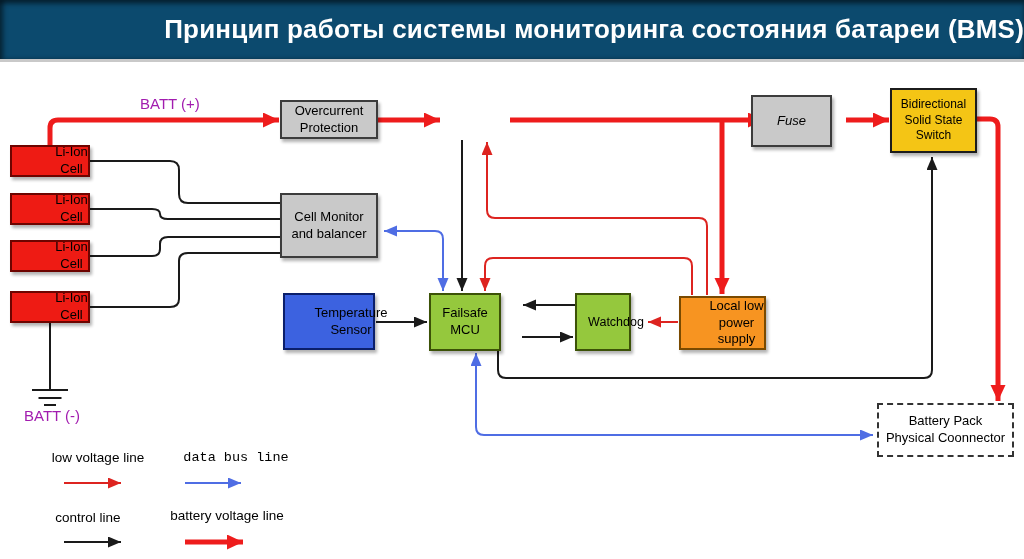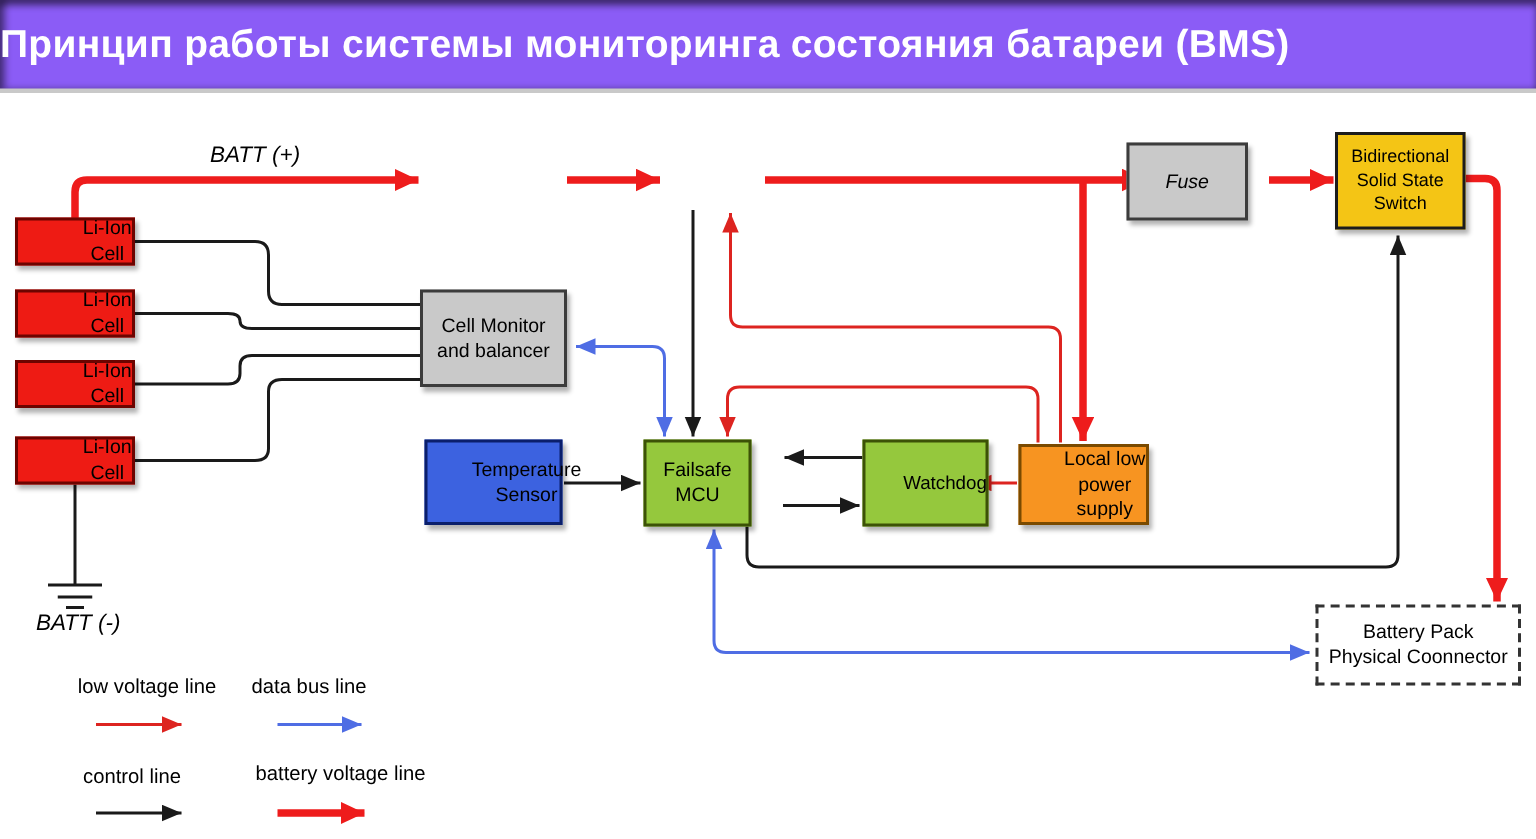--- a/index.html
+++ b/index.html
@@ -1,20 +1,20 @@
 <!DOCTYPE html>
 <html><head>
 <meta charset="utf-8">
 <style>
   html,body{margin:0;padding:0;background:#fff;}
   .stage{position:relative;width:1024px;height:559px;background:#ffffff;overflow:hidden;
          font-family:"Liberation Sans",sans-serif;color:#000;}
   
-  .titlebar{position:absolute;left:0;top:0;width:1024px;height:59px;background:#8b5cf6;
-            border-bottom:3px solid #c9c9c9;display:flex;align-items:center;justify-content:flex-start;
+  .titlebar{position:absolute;left:0;top:0;width:1024px;height:59px;background:#0c4a6e;
+            border-bottom:3px solid #c9c9c9;display:flex;align-items:center;justify-content:flex-end;
             box-shadow:inset 0 4px 4px rgba(0,0,0,.45), inset 4px 0 4px rgba(0,0,0,.35);}
   .titlebar h1{margin:0;font-size:26px;font-weight:bold;color:#ffffff;letter-spacing:.2px;white-space:nowrap;}
   
   svg.wires{position:absolute;left:0;top:0;width:1024px;height:559px;}
   
   .block{position:absolute;box-sizing:border-box;display:flex;align-items:center;justify-content:center;
          text-align:center;font-size:13px;line-height:1.28;white-space:pre-line;
          border:2px solid #2d2d2d;box-shadow:2px 3px 3px rgba(0,0,0,.3);}
   .cellb{background:#ee1b14;border-color:#6d0400;padding-left:43px;}
   .grayb{background:#c9c9c9;border-color:#3c3c3c;}
@@ -27,30 +27,30 @@
   .b-cell2{left:10px;top:193px;width:80px;height:32px;}
   .b-cell3{left:10px;top:240px;width:80px;height:32px;}
   .b-cell4{left:10px;top:291px;width:80px;height:32px;}
   .b-overcurrent{left:280px;top:100px;width:98px;height:39px;}
   .b-current{left:441px;top:100px;width:69px;height:40px;font-size:11px;line-height:1.3;}
   .b-fuse{left:751px;top:95px;width:81px;height:52px;font-style:italic;}
   .b-switch{left:890px;top:88px;width:87px;height:65px;font-size:12px;}
   .b-monitor{left:280px;top:193px;width:98px;height:65px;}
   .b-temp{left:283px;top:293px;width:92px;height:57px;}
   .b-mcu{left:429px;top:293px;width:72px;height:58px;}
-  .b-watchdog{left:575px;top:293px;width:84px;height:58px;font-size:12.5px;padding-left:26px;}
+  .b-watchdog{left:575px;top:293px;width:56px;height:58px;font-size:12.5px;padding-left:26px;}
   .b-supply{left:679px;top:296px;width:87px;height:54px;}
   .b-connector{left:877px;top:403px;width:137px;height:54px;}
   
-  .lbl{position:absolute;font-size:15px;color:#000000;white-space:nowrap;font-style:italic;}
+  .lbl{position:absolute;font-size:15px;color:#a21caf;white-space:nowrap;}
   .batt-plus{left:140px;top:95px;}
   .batt-minus{left:24px;top:407px;}
   .lg{position:absolute;font-size:13.5px;text-align:center;}
   .lg-low{left:40px;top:450px;width:116px;}
-  .lg-data{left:150px;top:450px;width:112px;}
+  .lg-data{left:180px;top:450px;width:112px;font-family:Liberation Mono, monospace;}
   .lg-control{left:40px;top:510px;width:96px;}
   .lg-batt{left:160px;top:508px;width:134px;}
 </style>
 </head>
 <body>
 
 <div class="stage">
 
   <header class="titlebar">
     <h1>Принцип работы системы мониторинга состояния батареи (BMS)</h1>
@@ -109,20 +109,22 @@
       <path d="M 476 353 V 427 Q 476 435 484 435 H 873" marker-start="url(#ah-blue)" marker-end="url(#ah-blue)"></path>
       <path d="M 185 483 H 241" marker-end="url(#ah-blue)"></path>
     </g>
   </svg>
 
   <div class="block cellb b-cell1">Li-Ion Cell</div>
   <div class="block cellb b-cell2">Li-Ion Cell</div>
   <div class="block cellb b-cell3">Li-Ion Cell</div>
   <div class="block cellb b-cell4">Li-Ion Cell</div>
 
+  <div class="block grayb b-overcurrent">Overcurrent
+Protection</div>
   <div class="block grayb b-fuse">Fuse</div>
   <div class="block yellowb b-switch">Bidirectional
 Solid State
 Switch</div>
   <div class="block grayb b-monitor">Cell Monitor
 and balancer</div>
   <div class="block blueb b-temp">Temperature
 Sensor</div>
   <div class="block greenb b-mcu">Failsafe
 MCU</div>

